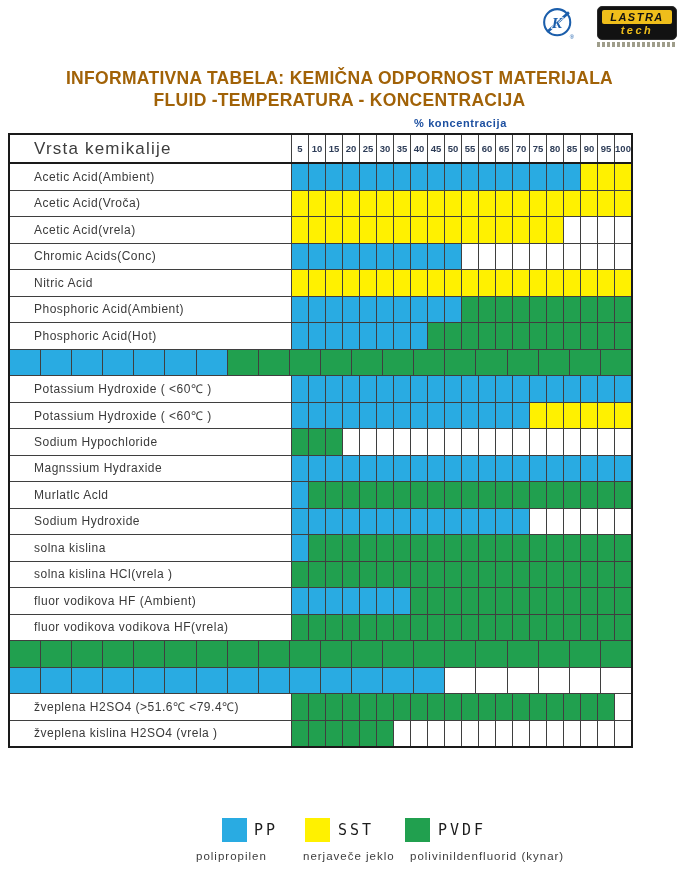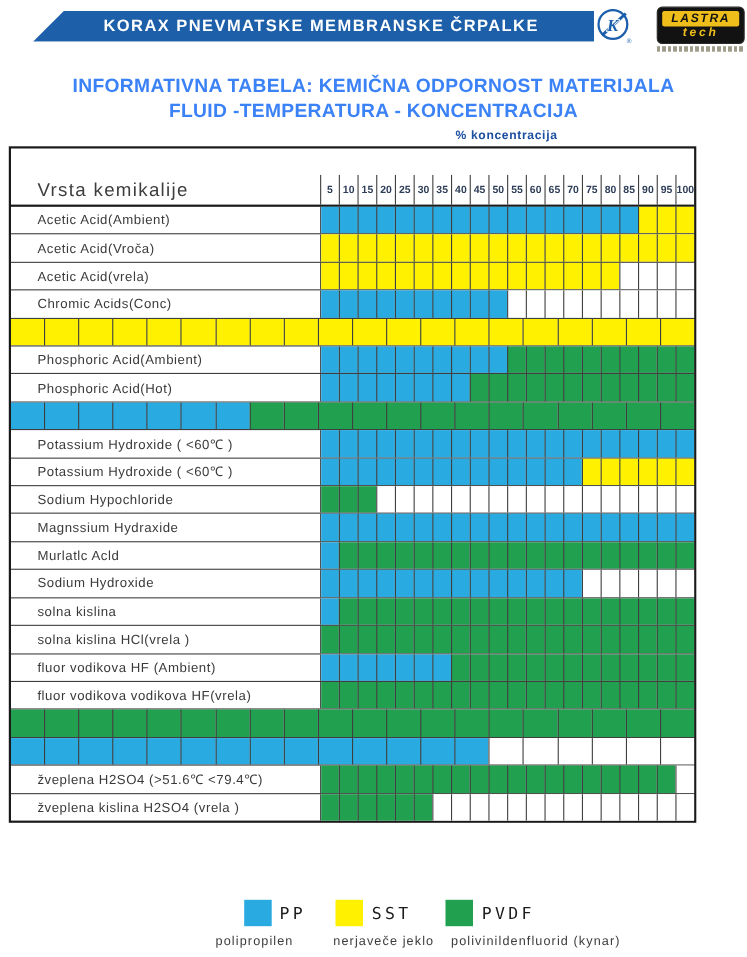--- a/index.html
+++ b/index.html
@@ -21,31 +21,31 @@
               letter-spacing:1.5px;border-radius:2px;}
   .lastra-bottom{color:#EFBE1B;font-weight:bold;font-style:italic;font-size:11px;
                  line-height:13px;text-align:center;letter-spacing:2.5px;}
   .lastra-caption{margin-top:2px;height:5px;
     background:repeating-linear-gradient(90deg,#8e8c76 0 3px,transparent 3px 5px);
     opacity:.85;}
 
   
   .title{position:absolute;left:0;top:68px;width:679px;text-align:center;
          font-weight:bold;font-size:17.5px;line-height:21.5px;letter-spacing:.3px;
-         color:#3b82f6;}
+         color:#a16207;}
 
   
   .konc{position:absolute;left:290px;top:117px;width:341px;text-align:center;
         color:#1c4fa0;font-weight:bold;font-size:11px;letter-spacing:.6px;}
 
   
   .table{position:absolute;left:8px;top:133px;width:625px;height:615px;
          border:2px solid #1a1a1a;box-sizing:border-box;background:#fff;
          display:flex;flex-direction:column;}
-  .thead{display:flex;height:27px;border-bottom:2px solid #1a1a1a;flex:none;margin-top:24px;}
+  .thead{display:flex;height:27px;border-bottom:2px solid #1a1a1a;flex:none;}
   .hlabel{width:282px;flex:none;border-right:1px solid #3f3f3f;box-sizing:border-box;
           padding-left:24px;display:flex;align-items:center;
           font-size:17px;letter-spacing:1.2px;color:#3d3d3d;}
   .hcols{flex:1;display:flex;}
   .hcell{flex:1;border-left:1px solid #3f3f3f;display:flex;align-items:center;
          justify-content:center;font-size:9.5px;font-weight:bold;color:#2e3d58;
          overflow:hidden;}
   .hcell:first-child{border-left:none;}
   .tbody{flex:1;display:flex;flex-direction:column;}
   .trow{flex:1;display:flex;border-top:1px solid #3f3f3f;}
@@ -67,23 +67,20 @@
           font-size:15px;letter-spacing:3px;color:#1c1c1c;white-space:nowrap;}
   .lg1 .lg-key{left:58px;} .lg2 .lg-key{left:35px;} .lg3 .lg-key{left:28px;}
   .lg-name{position:absolute;top:32px;left:0;font-size:11.5px;letter-spacing:1px;
            color:#3c3c3c;white-space:nowrap;}
 </style>
 </head>
 <body>
 
 <div class="page">
 
-  <div class="banner" style="background: rgb(29, 95, 168);">
-    <span>KORAX PNEVMATSKE  MEMBRANSKE ČRPALKE</span>
-  </div>
 
   <svg class="klogo" viewBox="0 0 40 40">
     <circle cx="18" cy="18" r="14.5" fill="none" stroke="#1B5EAB" stroke-width="2.3"></circle>
     <line x1="7" y1="29" x2="31" y2="7" stroke="#1B5EAB" stroke-width="3"></line>
     <text x="12" y="24.5" font-size="17" font-weight="bold" font-style="italic" fill="#1B5EAB" stroke="#ffffff" stroke-width="1.6" paint-order="stroke" font-family="Liberation Serif, serif">K</text>
     <text x="32" y="37" font-size="6.5" fill="#1B5EAB">®</text>
   </svg>
 
   <div class="lastra">
     <div class="lastra-box">
@@ -221,20 +218,21 @@
             <div class="cell" style="background: rgb(255, 255, 255);"></div>
             <div class="cell" style="background: rgb(255, 255, 255);"></div>
             <div class="cell" style="background: rgb(255, 255, 255);"></div>
             <div class="cell" style="background: rgb(255, 255, 255);"></div>
             <div class="cell" style="background: rgb(255, 255, 255);"></div>
             <div class="cell" style="background: rgb(255, 255, 255);"></div>
             <div class="cell" style="background: rgb(255, 255, 255);"></div>
           </div>
         </div>
         <div class="trow">
+          <div class="rlabel">Nitric Acid</div>
           <div class="rcells">
             <div class="cell" style="background: rgb(255, 241, 0);"></div>
             <div class="cell" style="background: rgb(255, 241, 0);"></div>
             <div class="cell" style="background: rgb(255, 241, 0);"></div>
             <div class="cell" style="background: rgb(255, 241, 0);"></div>
             <div class="cell" style="background: rgb(255, 241, 0);"></div>
             <div class="cell" style="background: rgb(255, 241, 0);"></div>
             <div class="cell" style="background: rgb(255, 241, 0);"></div>
             <div class="cell" style="background: rgb(255, 241, 0);"></div>
             <div class="cell" style="background: rgb(255, 241, 0);"></div>

